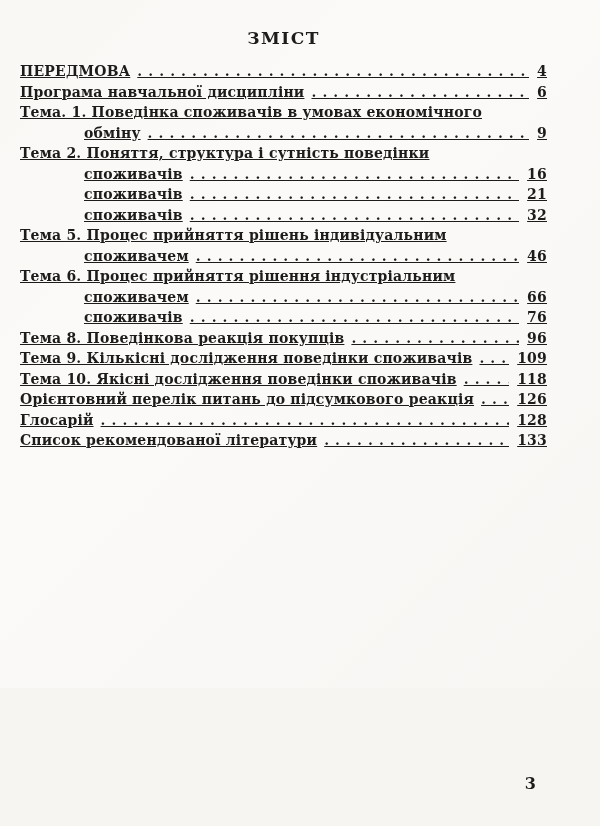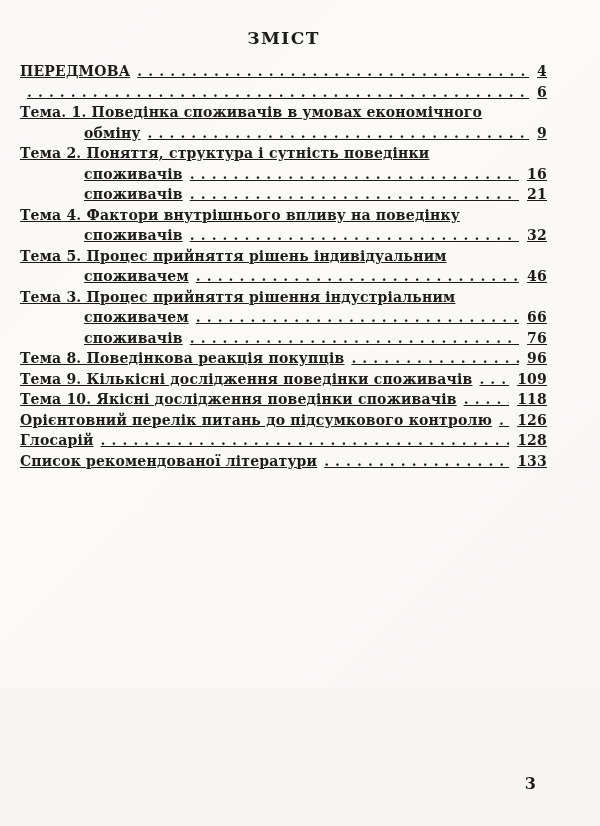--- a/index.html
+++ b/index.html
@@ -86,20 +86,21 @@
     <div class="entries" id="entries">
         <div>
           <div class="toc-line">
             <span class="label">ПЕРЕДМОВА</span>
             <span class="dots"></span>
             <span class="page-num">4</span>
           </div>
         </div>
         <div>
           <div class="toc-line">
+            <span class="label">Програма навчальної дисципліни</span>
             <span class="dots"></span>
             <span class="page-num">6</span>
           </div>
         </div>
         <div>
           <div class="toc-line">
             <span class="label">Тема. 1. Поведінка споживачів в умовах економічного</span>
           </div>
           <div class="toc-line continuation">
             <span class="label">обміну</span>
@@ -118,42 +119,39 @@
           </div>
         </div>
         <div>
           <div class="toc-line continuation">
             <span class="label">споживачів</span>
             <span class="dots"></span>
             <span class="page-num">21</span>
           </div>
         </div>
         <div>
-          <div class="toc-line">
-            <span class="label">Тема 4. Фактори внутрішнього впливу на поведінку</span>
-          </div>
           <div class="toc-line continuation">
             <span class="label">споживачів</span>
             <span class="dots"></span>
             <span class="page-num">32</span>
           </div>
         </div>
         <div>
           <div class="toc-line">
             <span class="label">Тема 5. Процес прийняття рішень індивідуальним</span>
           </div>
           <div class="toc-line continuation">
             <span class="label">споживачем</span>
             <span class="dots"></span>
             <span class="page-num">46</span>
           </div>
         </div>
         <div>
           <div class="toc-line">
-            <span class="label">Тема 3. Процес прийняття рішення індустріальним</span>
+            <span class="label">Тема 6. Процес прийняття рішення індустріальним</span>
           </div>
           <div class="toc-line continuation">
             <span class="label">споживачем</span>
             <span class="dots"></span>
             <span class="page-num">66</span>
           </div>
         </div>
         <div>
           <div class="toc-line continuation">
             <span class="label">споживачів</span>
@@ -177,21 +175,21 @@
         </div>
         <div>
           <div class="toc-line">
             <span class="label">Тема 10. Якісні дослідження поведінки споживачів</span>
             <span class="dots"></span>
             <span class="page-num">118</span>
           </div>
         </div>
         <div>
           <div class="toc-line">
-            <span class="label">Орієнтовний перелік питань до підсумкового контролю</span>
+            <span class="label">Орієнтовний перелік питань до підсумкового реакція</span>
             <span class="dots"></span>
             <span class="page-num">126</span>
           </div>
         </div>
         <div>
           <div class="toc-line">
             <span class="label">Глосарій</span>
             <span class="dots"></span>
             <span class="page-num">128</span>
           </div>

